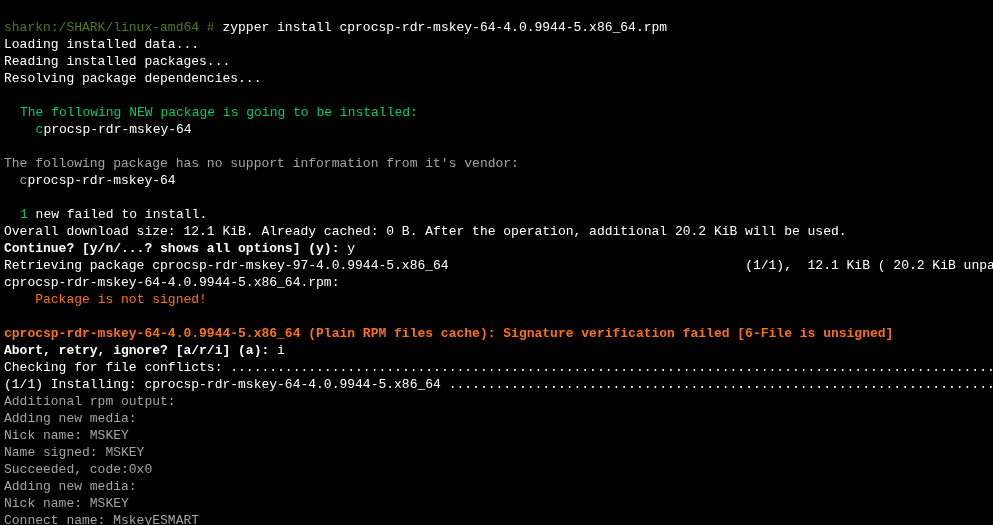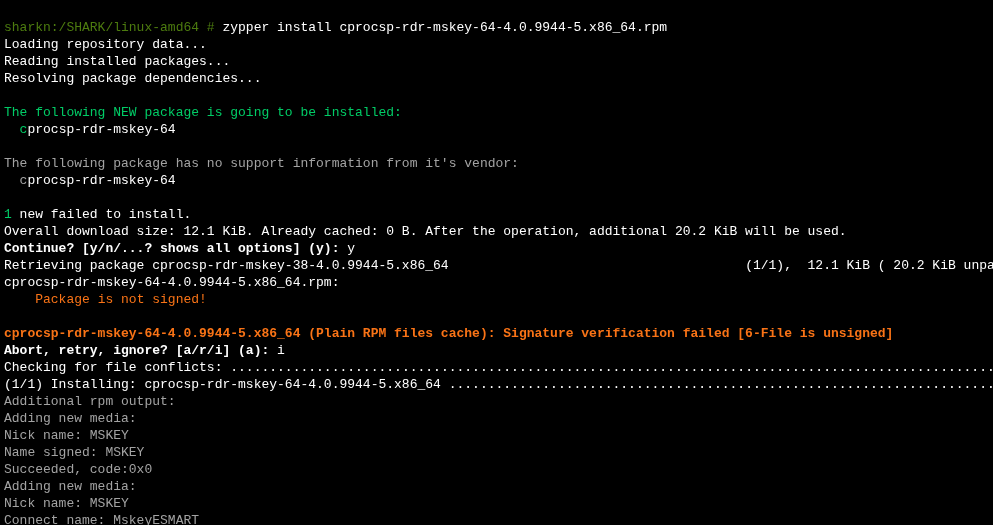--- a/index.html
+++ b/index.html
@@ -14,44 +14,44 @@
     height: 525px;
     overflow: hidden;
   }
   .terminal {
     padding: 2px 4px;
     white-space: pre;
   }
   .prompt-user { color: #4d7c0f; }
   .prompt-cmd  { color: #ffffff; font-family: Liberation Mono, monospace; }
   .white { color: #ffffff; }
-  .green { color: #00cc66; }
+  .green { color: #00cc66; margin-left: 16px; }
   .cyan  { color: #a3a3a3; }
   .red   { color: #f97316; }
   .bold  { font-weight: bold; }
 </style>
 </head>
 <body>
 
 <div class="terminal">
 <span class="prompt-user">sharkn:/SHARK/linux-amd64 #</span><span class="prompt-cmd"> zypper install cprocsp-rdr-mskey-64-4.0.9944-5.x86_64.rpm</span>
-<span class="white">Loading repository data...</span>
+<span class="white">Loading installed data...</span>
 <span class="white">Reading installed packages...</span>
 <span class="white">Resolving package dependencies...</span>
 <span></span>
 <span class="green">The following NEW package is going to be installed:</span>
 <span>  </span><span class="green">c</span><span class="white">procsp-rdr-mskey-64</span>
 <span></span>
 <span class="cyan">The following package has no support information from it's vendor:</span>
 <span>  </span><span class="cyan">c</span><span class="white">procsp-rdr-mskey-64</span>
 <span></span>
 <span class="green">1</span><span class="white"> new failed to install.</span>
 <span class="white">Overall download size: 12.1 KiB. Already cached: 0 B. After the operation, additional 20.2 KiB will be used.</span>
 <span class="white bold">Continue? [y/n/...? shows all options] (y): </span><span class="white">y</span>
-<span class="white"><span>Retrieving package cprocsp-rdr-mskey-38-4.0.9944-5.x86_64</span>                                      <span>(1/1),  12.1 KiB ( 20.2 KiB unpacked)</span></span>
+<span class="white"><span>Retrieving package cprocsp-rdr-mskey-97-4.0.9944-5.x86_64</span>                                      <span>(1/1),  12.1 KiB ( 20.2 KiB unpacked)</span></span>
 <span class="white">cprocsp-rdr-mskey-64-4.0.9944-5.x86_64.rpm:</span>
 <span>    </span><span class="red">Package is not signed!</span>
 <span></span>
 <span class="red bold">cprocsp-rdr-mskey-64-4.0.9944-5.x86_64 (Plain RPM files cache): Signature verification failed [6-File is unsigned]</span>
 <span class="white bold">Abort, retry, ignore? [a/r/i] (a): </span><span class="white">i</span>
 <span class="white"><span>Checking for file conflicts: </span><span>..........................................................................................................</span></span>
 <span class="white"><span>(1/1) Installing: cprocsp-rdr-mskey-64-4.0.9944-5.x86_64 </span><span>..............................................................................</span></span>
 <span class="cyan">Additional rpm output:</span>
 <span class="cyan">Adding new media:</span>
 <span class="cyan">Nick name: MSKEY</span>

